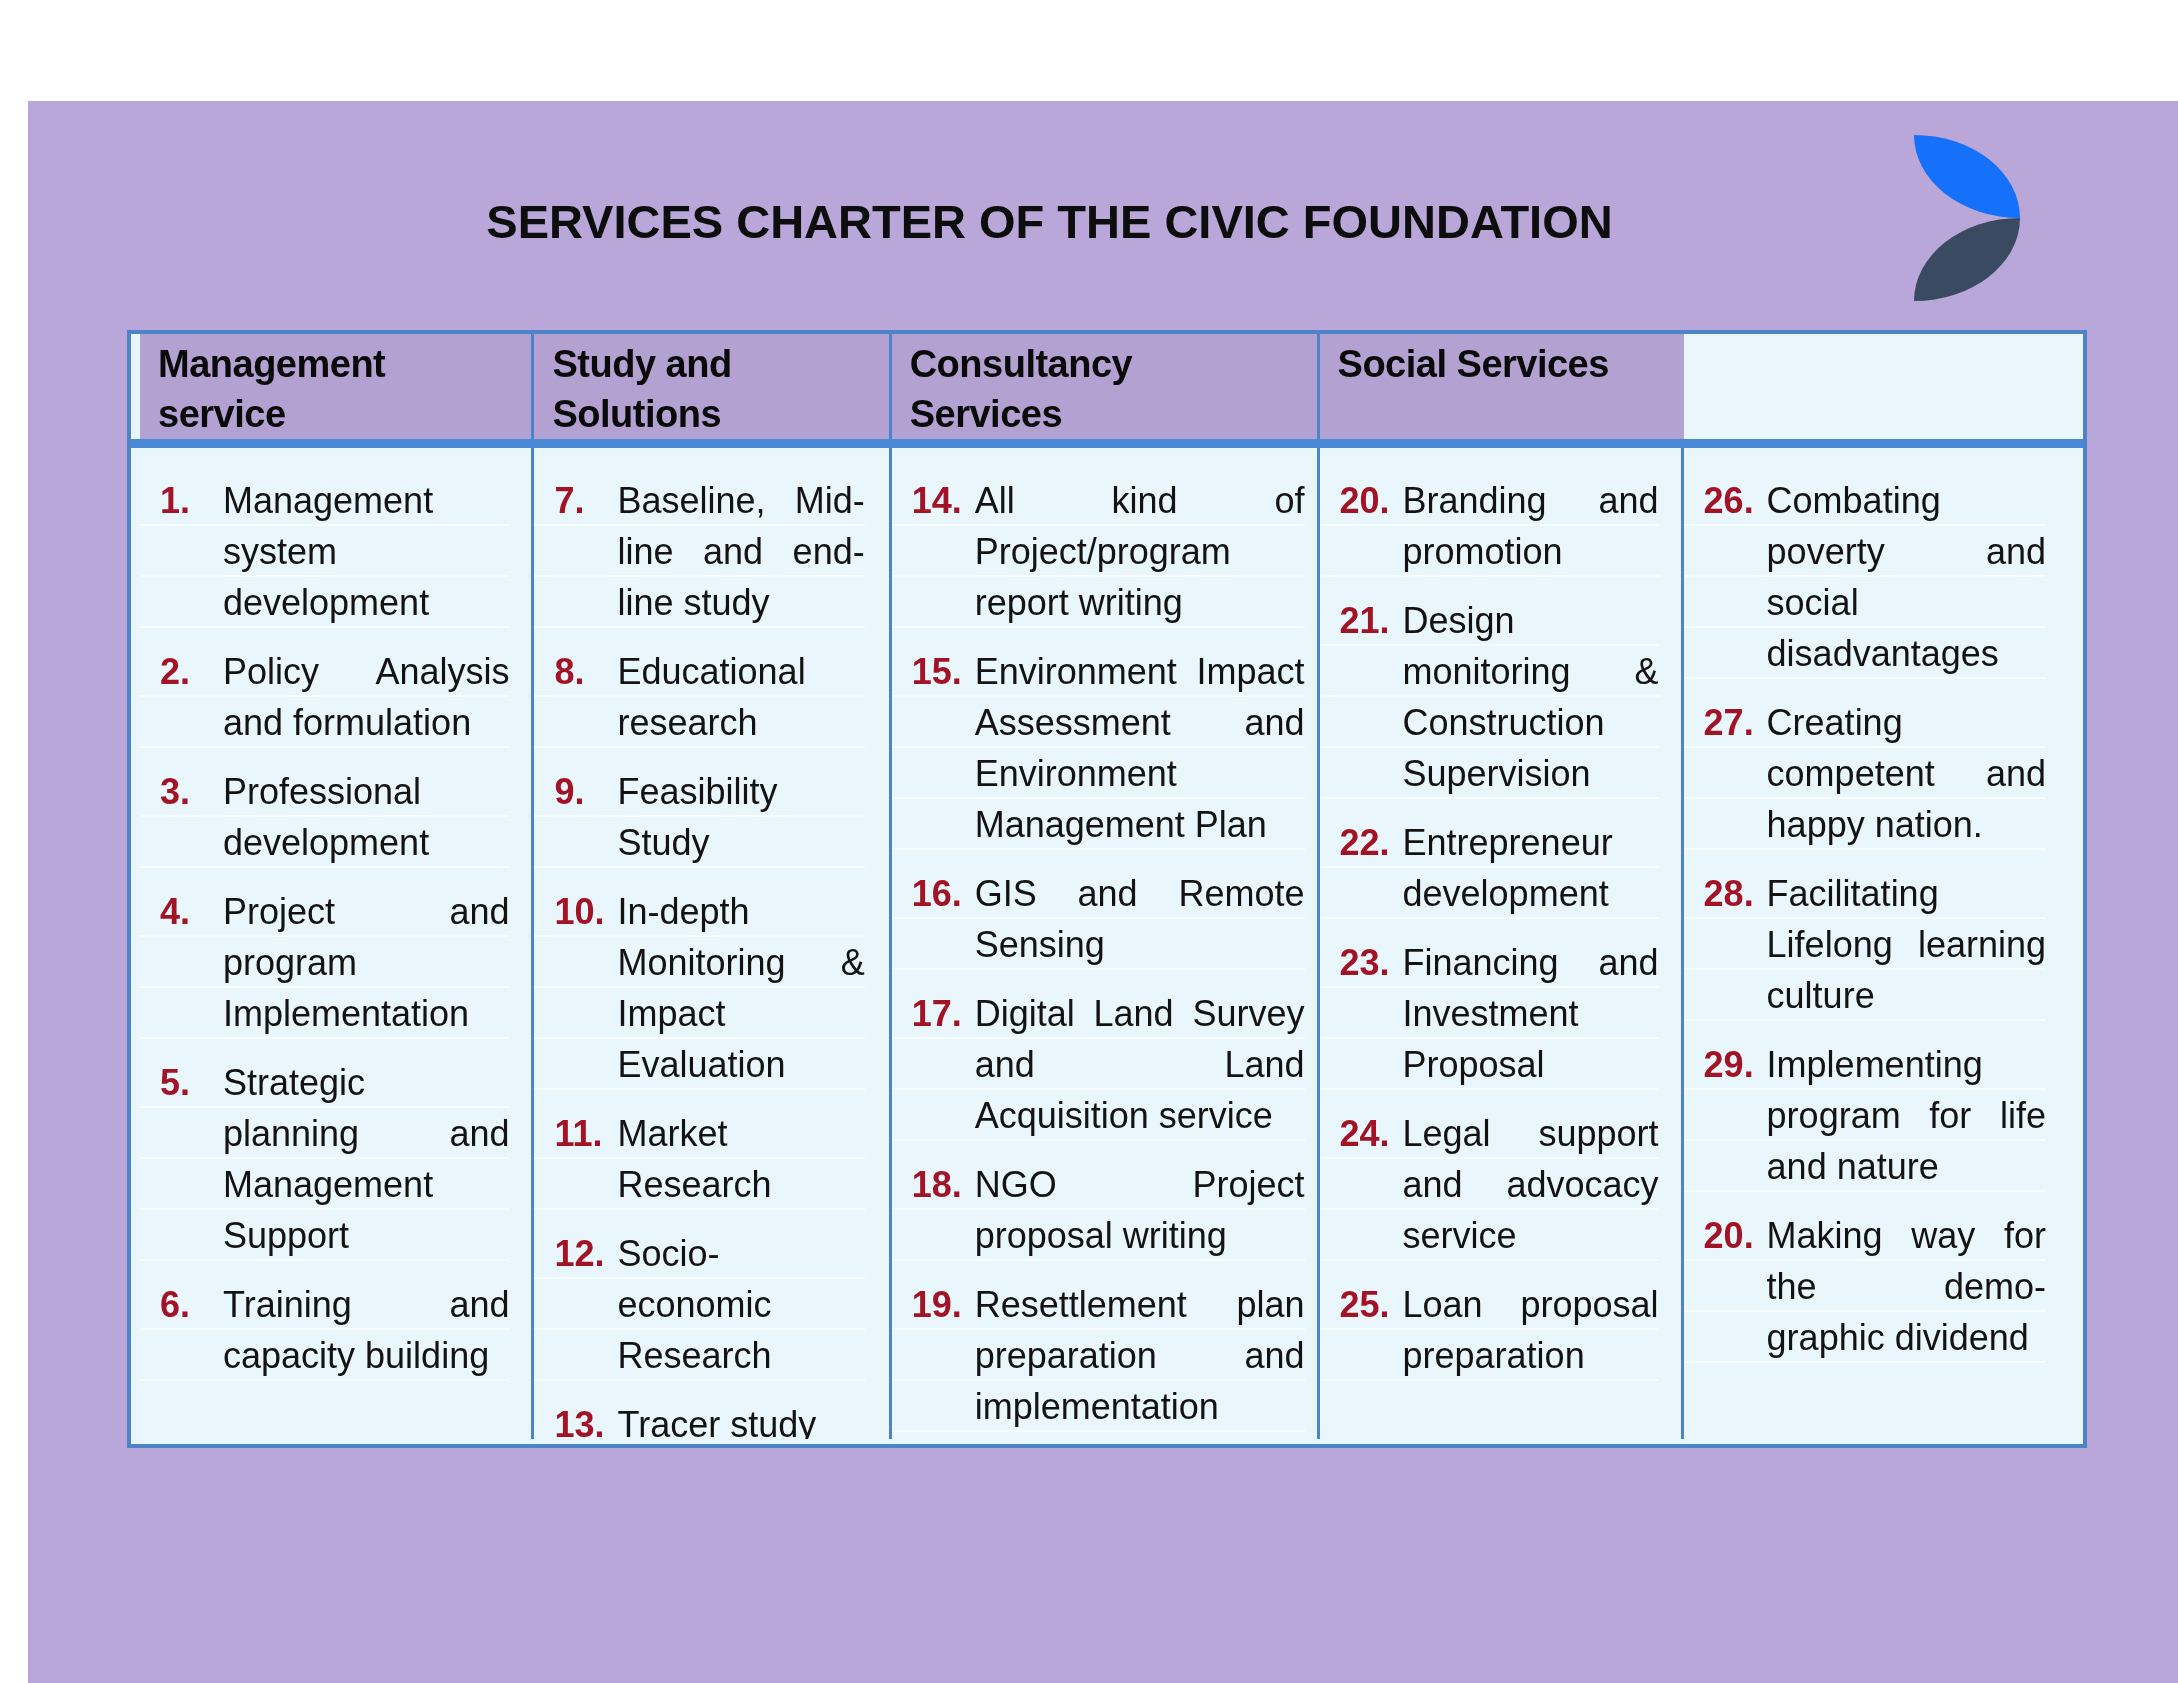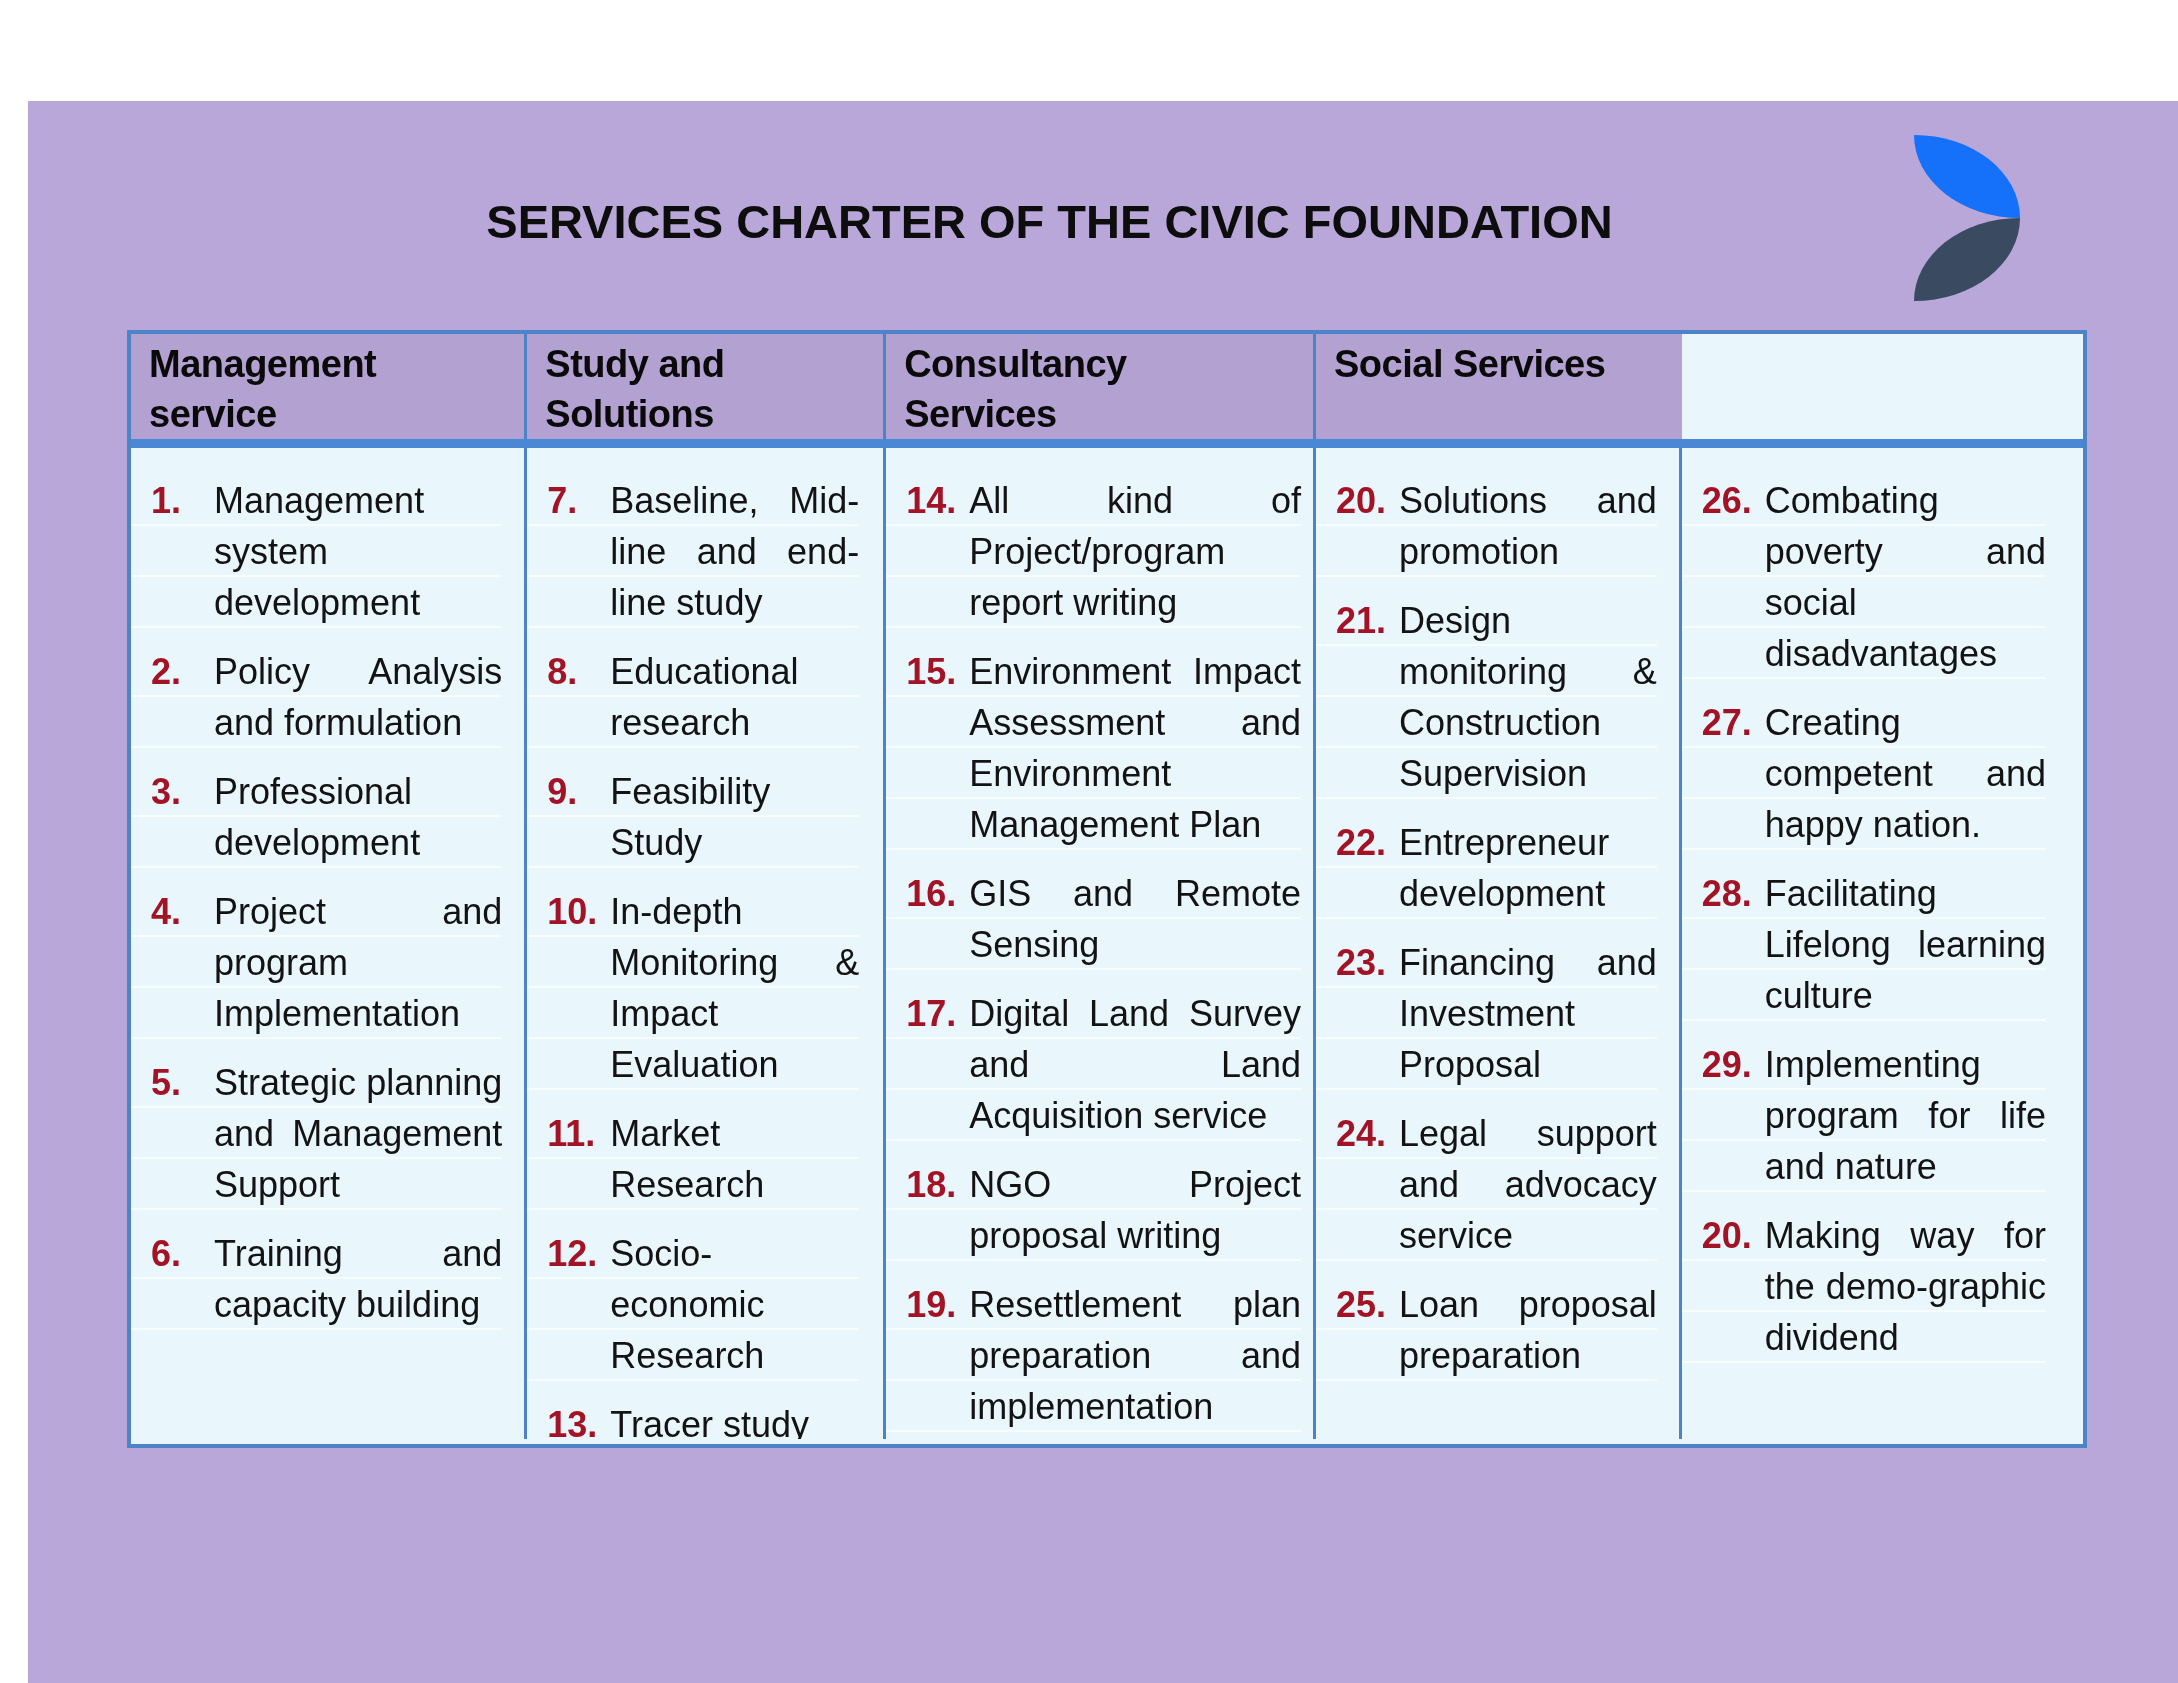--- a/index.html
+++ b/index.html
@@ -23,20 +23,21 @@
   .leaf-top    { top:0;    background:#1570fa; border-radius:0 100% 0 100%; }
   .leaf-bottom { top:83px; background:#394a61; border-radius:100% 0 100% 0; }
 
   .services-table {
     position:absolute; left:99px; top:330px; width:1960px; height:1118px;
     border:4px solid #4d84c8; box-sizing:border-box; background:#e9f6fc;
   }
   .thead, .tbody {
     display:grid;
     grid-template-columns:402fr 364fr 436fr 371fr 407fr;
+    padding-left:9px;
   }
   .thead {
     height:114px; box-sizing:border-box;
     border-bottom:9px solid #4a87d4;
   }
   .cell { box-sizing:border-box; border-right:3px solid #4d84c8; }
   .cell:last-child { border-right:none; }
   .cell-head {
     background:#b3a1d2; color:#0a0a0a;
     font-size:38px; font-weight:bold; line-height:50px;
@@ -112,21 +113,21 @@
             <li><span class="num">14.</span><span class="txt">All kind of Project/program report writing</span></li>
             <li><span class="num">15.</span><span class="txt">Environment Impact Assessment and Environment Management Plan</span></li>
             <li><span class="num">16.</span><span class="txt">GIS and Remote Sensing</span></li>
             <li><span class="num">17.</span><span class="txt">Digital Land Survey and Land Acquisition service</span></li>
             <li><span class="num">18.</span><span class="txt">NGO Project proposal writing</span></li>
             <li><span class="num">19.</span><span class="txt">Resettlement plan preparation and implementation</span></li>
           </ol>
         </div>
         <div class="cell cell-body col-4">
           <ol>
-            <li><span class="num">20.</span><span class="txt">Solutions and promotion</span></li>
+            <li><span class="num">20.</span><span class="txt">Branding and promotion</span></li>
             <li><span class="num">21.</span><span class="txt">Design monitoring &amp; Construction Supervision</span></li>
             <li><span class="num">22.</span><span class="txt">Entrepreneur development</span></li>
             <li><span class="num">23.</span><span class="txt">Financing and Investment Proposal</span></li>
             <li><span class="num">24.</span><span class="txt">Legal support and advocacy service</span></li>
             <li><span class="num">25.</span><span class="txt">Loan proposal preparation</span></li>
           </ol>
         </div>
         <div class="cell cell-body col-5">
           <ol>
             <li><span class="num">26.</span><span class="txt">Combating poverty and social disadvantages</span></li>

